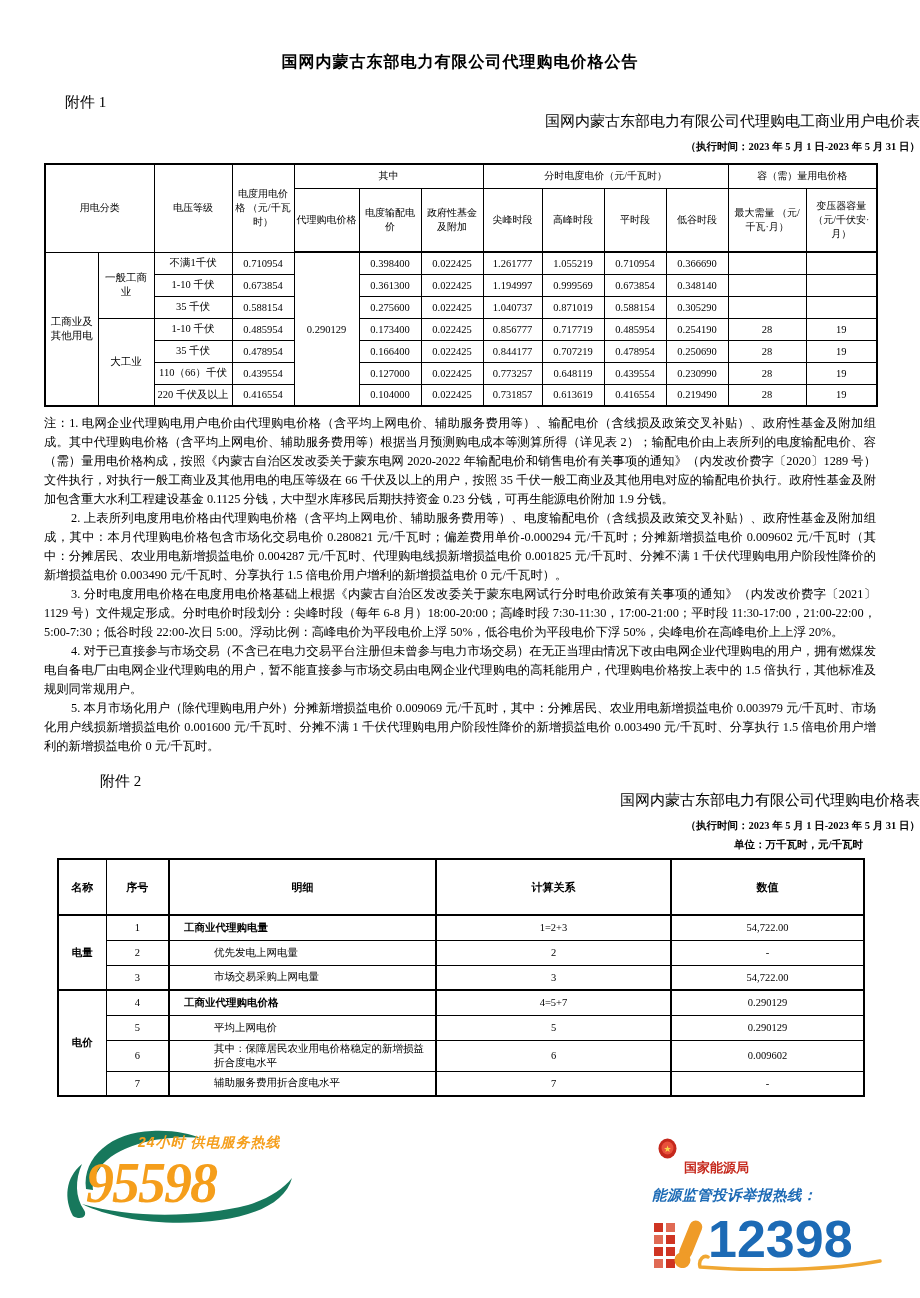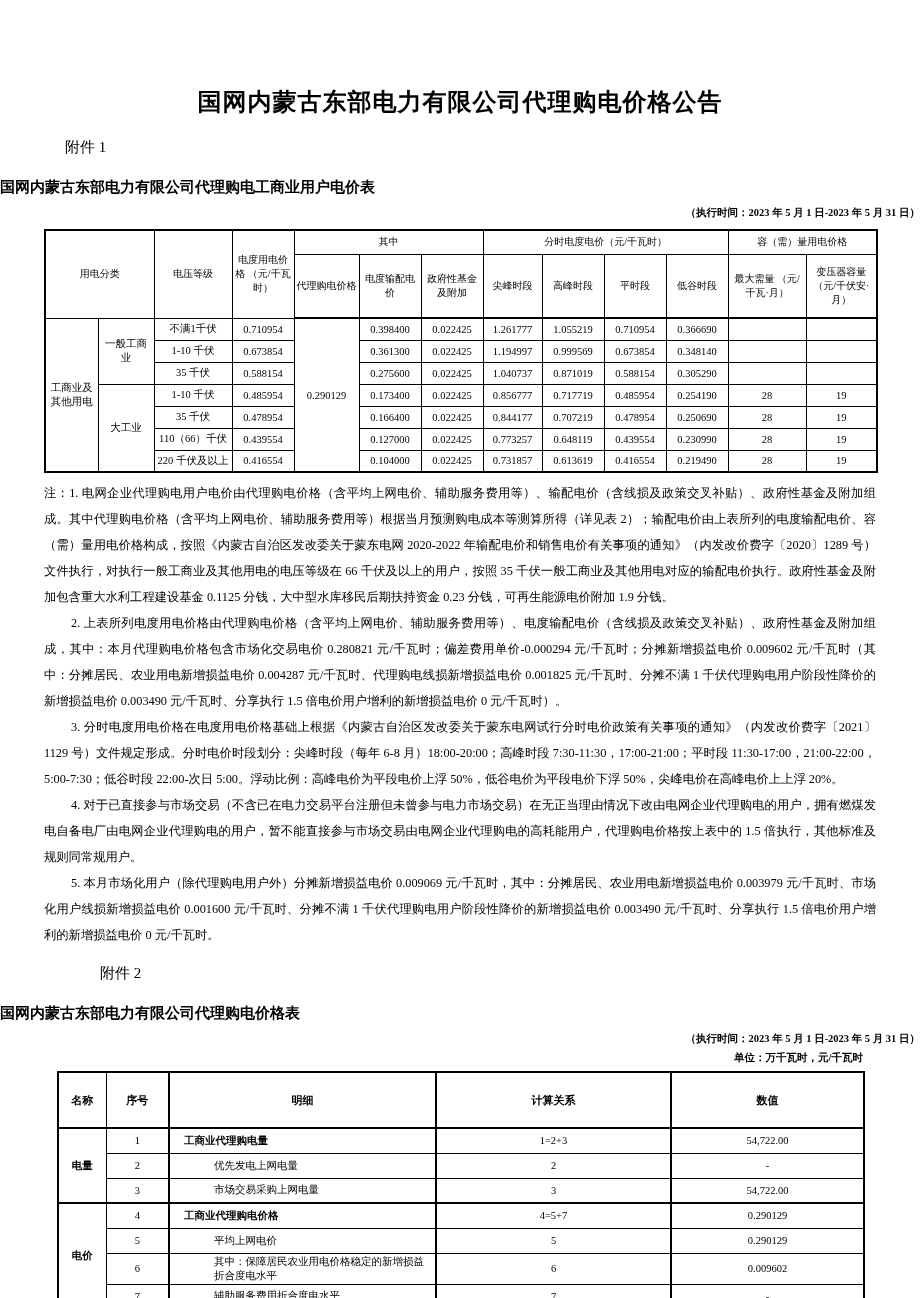--- a/index.html
+++ b/index.html
@@ -1,36 +1,36 @@
 <!DOCTYPE html>
 <html><head>
 <meta charset="utf-8">
 <style>
   * { margin:0; padding:0; box-sizing:border-box; }
   html,body { width:920px; height:1298px; background:#fff; color:#000;
     font-family:"Liberation Serif","DejaVu Serif",serif; overflow:hidden; }
-  .main-title { padding-top:86px; text-align:center; font-size:24px; font-weight:bold; letter-spacing:1px; }
+  .main-title { padding-top:52px; text-align:center; font-size:16px; font-weight:bold; letter-spacing:1px; }
   .att1 { margin:20px 0 0 65px; font-size:15px; }
   .att2 { margin:16px 0 0 100px; font-size:15px; }
-  .tbl-title { margin-top:21px; text-align:left; font-size:15px; font-weight:bold; }
+  .tbl-title { margin-top:0; text-align:right; font-size:15px; font-weight:normal; }
   .tbl-period { margin-top:9px; text-align:right; font-size:10.5px; font-weight:bold; }
   .unit-line { margin:5px 57px 2px 0; text-align:right; font-size:10.5px; font-weight:bold; }
 
   table { border-collapse:collapse; table-layout:fixed; }
   td, th { border:1px solid #000; text-align:center; vertical-align:middle; padding:1px 2px; }
 
   
   .t1 { margin:9px 0 0 44px; width:832px; border:2px solid #000; font-size:10px; }
   .t1 .h1 td { height:24px; }
   .t1 .h2 td { height:64px; border-bottom:2px solid #000; }
   .t1 .body td { height:22px; font-size:10.5px; }
   .t1 .lbl { font-size:10px; }
 
   
-  .notes { margin:7px 0 0 44px; width:832px; font-size:12.3px; line-height:26px; text-align:justify; }
+  .notes { margin:7px 0 0 44px; width:832px; font-size:12.3px; line-height:19px; text-align:justify; }
   .notes .note { text-indent:2.2em; }
   .notes .note.first { text-indent:0; }
 
   
   .t2 { margin:6px 0 0 57px; width:806px; border:2px solid #000; font-size:10.5px; }
   .t2 .h td { height:56px; font-weight:bold; font-size:11px; border-bottom:2px solid #000; }
   .t2 .body td { height:25px; }
   .t2 .grp { font-weight:bold; }
   .t2 td.detail { text-align:left; padding-left:14px; }
   .t2 td.detail.ind { padding-left:44px; font-weight:normal; }

